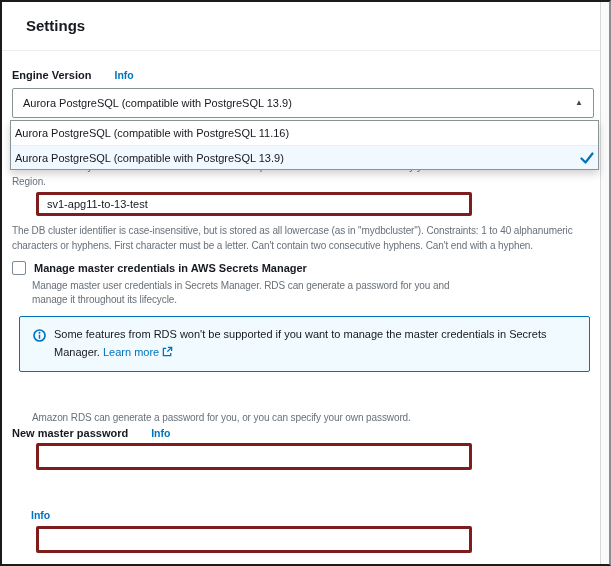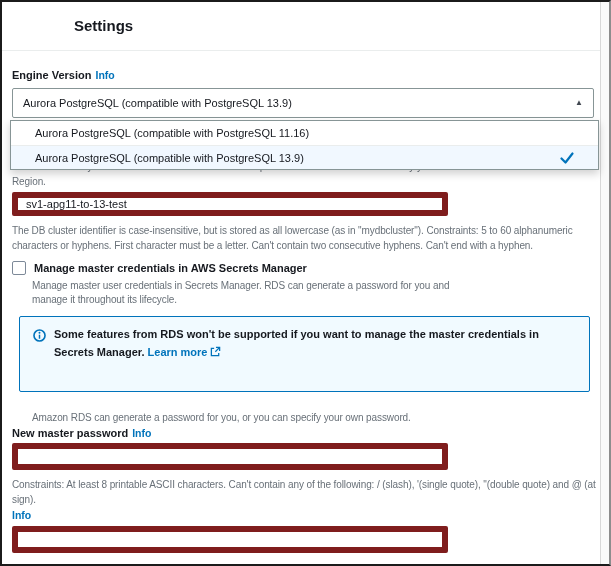--- a/index.html
+++ b/index.html
@@ -1,38 +1,38 @@
 <!DOCTYPE html>
 <html><head>
 <meta charset="utf-8">
 <style>
   html,body{margin:0;padding:0;background:#fff;}
   body{font-family:"Liberation Sans","DejaVu Sans",sans-serif;-webkit-font-smoothing:antialiased;}
   #panel{position:relative;width:611px;height:566px;background:#ffffff;border:2px solid #1b1b1b;
          border-right-color:#8d8d8d;box-sizing:border-box;overflow:hidden;}
   .abs{position:absolute;}
   .gutter{position:absolute;right:0;top:0;bottom:0;width:8px;background:#fafafa;border-left:1px solid #d8d8d8;}
-  .title{font-size:15px;font-weight:700;color:#16191f;margin-left:48px;}
+  .title{font-size:15px;font-weight:700;color:#16191f;}
   .divider{position:absolute;left:0;right:0;height:1px;background:#eaeded;}
   .lblrow{display:flex;align-items:baseline;gap:4px;}
   .flabel{font-size:11px;font-weight:700;color:#16191f;}
-  .info{font-size:10.5px;font-weight:700;color:#0073bb;text-decoration:none;cursor:pointer;}
+  .info{font-size:10.5px;font-weight:700;color:#0073bb;text-decoration:none;cursor:pointer;margin-left:19px;}
   .help{font-size:10px;color:#687078;letter-spacing:-0.1px;line-height:15px;}
   .desc{font-size:10px;color:#687078;letter-spacing:-0.1px;line-height:13.5px;}
   .select{display:flex;align-items:center;background:#fff;border:1px solid #879596;border-radius:2px;
           font-size:11px;color:#16191f;padding:0 10px;box-sizing:border-box;cursor:pointer;}
   .caret{margin-left:auto;font-size:8px;color:#414750;line-height:1;}
   .dropdown{background:#fff;border:1px solid #879596;box-shadow:0 4px 8px rgba(0,0,0,.18);z-index:6;}
-  .opt{display:flex;align-items:center;height:24px;padding:0 24px;font-size:11px;color:#16191f;
+  .opt{display:flex;align-items:center;height:24px;padding:0 4px;font-size:11px;color:#16191f;
        cursor:pointer;box-sizing:border-box;background:#fff;}
   .opt + .opt{border-top:1px solid #eaeded;}
   .opt.selected{background:#f1f8ff;}
   .check{margin-left:auto;flex:none;display:block;}
-  .tinput{border:6px solid #7f1d1d;border-radius:2px;font-size:11px;color:#16191f;padding:0 8px;
-          box-sizing:border-box;font-family:inherit;background:#fff;outline:none;display:block;}
+  .tinput{border:3px solid #7f1d1d;border-radius:2px;font-size:11px;color:#16191f;padding:0 8px;
+          box-sizing:border-box;font-family:inherit;background:#fff;outline:none;display:block;margin-left:24px;}
   .cbrow{display:flex;align-items:flex-start;}
   .cb{width:12px;height:12px;border:1px solid #7d8998;border-radius:2px;background:#fff;flex:none;
       cursor:pointer;margin-top:0;}
   .cblabel{font-size:11px;font-weight:700;color:#16191f;margin-left:8px;line-height:14px;}
   .alert{background:#f1faff;border:1px solid #0073bb;border-radius:2px;display:flex;box-sizing:border-box;}
   .alert-icon-col{flex:none;padding:11px 8px 0 13px;}
   .alert-text{font-size:11px;color:#16191f;line-height:18px;padding:8px 14px 0 0;}
   .link{color:#0073bb;text-decoration:none;cursor:pointer;white-space:nowrap;}
   .extlink-icon{vertical-align:-1px;margin-left:3px;}
 </style>
@@ -63,29 +63,29 @@
     <div class="opt selected">
       <span>Aurora PostgreSQL (compatible with PostgreSQL 13.9)</span>
       <svg class="check" width="14" height="12" viewBox="0 0 14 12">
         <polyline points="1.5,6.5 5.5,10.5 12.5,1.5" fill="none" stroke="#0073bb" stroke-width="2.2" stroke-linecap="round" stroke-linejoin="round"></polyline>
       </svg>
     </div>
   </div>
 
   <input class="abs tinput" style="left: 10px; top: 190px; width: 436px; height: 24px;" type="text" value="sv1-apg11-to-13-test">
 
-  <div class="abs help" style="left:10px;top:221px;width:585px;">The DB cluster identifier is case-insensitive, but is stored as all lowercase (as in "mydbcluster"). Constraints: 5 to 60 alphanumeric characters or hyphens. First character must be a letter. Can't contain two consecutive hyphens. Can't end with a hyphen.</div>
+  <div class="abs help" style="left:10px;top:221px;width:585px;">The DB cluster identifier is case-insensitive, but is stored as all lowercase (as in "mydbcluster"). Constraints: 1 to 40 alphanumeric characters or hyphens. First character must be a letter. Can't contain two consecutive hyphens. Can't end with a hyphen.</div>
 
   <div class="abs cbrow" style="left:10px;top:259px;">
     <span class="cb"></span>
     <span class="cblabel">Manage master credentials in AWS Secrets Manager</span>
   </div>
   <div class="abs desc" style="left:30px;top:277px;width:455px;">Manage master user credentials in Secrets Manager. RDS can generate a password for you and manage it throughout its lifecycle.</div>
 
-  <div class="abs alert" style="left:17px;top:314px;width:571px;height:76px;font-weight:bold;">
+  <div class="abs alert" style="left:17px;top:314px;width:571px;height:56px;">
     <div class="alert-icon-col">
       <svg width="13" height="13" viewBox="0 0 16 16">
         <circle cx="8" cy="8" r="6.8" fill="none" stroke="#0073bb" stroke-width="2"></circle>
         <rect x="7.1" y="7" width="1.8" height="5" fill="#0073bb"></rect>
         <circle cx="8" cy="4.6" r="1.2" fill="#0073bb"></circle>
       </svg>
     </div>
     <div class="alert-text">
       <span>Some features from RDS won't be supported if you want to manage the master credentials in Secrets Manager.</span>
       <a class="link"><span>Learn more</span><svg class="extlink-icon" width="11" height="11" viewBox="0 0 12 12">
@@ -96,21 +96,20 @@
     </div>
   </div>
 
   <div class="abs desc" style="left:30px;top:409px;width:460px;">Amazon RDS can generate a password for you, or you can specify your own password.</div>
 
   <div class="abs lblrow" style="left:10px;top:425px;">
     <span class="flabel">New master password</span>
     <a class="info">Info</a>
   </div>
   <input class="abs tinput" style="left: 10px; top: 441px; width: 436px; height: 27px;" type="text" value="">
-  <div class="abs help" style="left:10px;top:475px;width:587px;">Constraints: At least 8 printable ASCII characters. Can't contain any of the following: / (slash), '(single quote), "(double quote) and @ (at sign).</div>
 
   <div class="abs lblrow" style="left:10px;top:507px;">
     <a class="info">Info</a>
   </div>
   <input class="abs tinput" style="left: 10px; top: 524px; width: 436px; height: 27px;" type="text" value="">
 
   <div class="gutter"></div>
 </div>
 
 </body></html>

